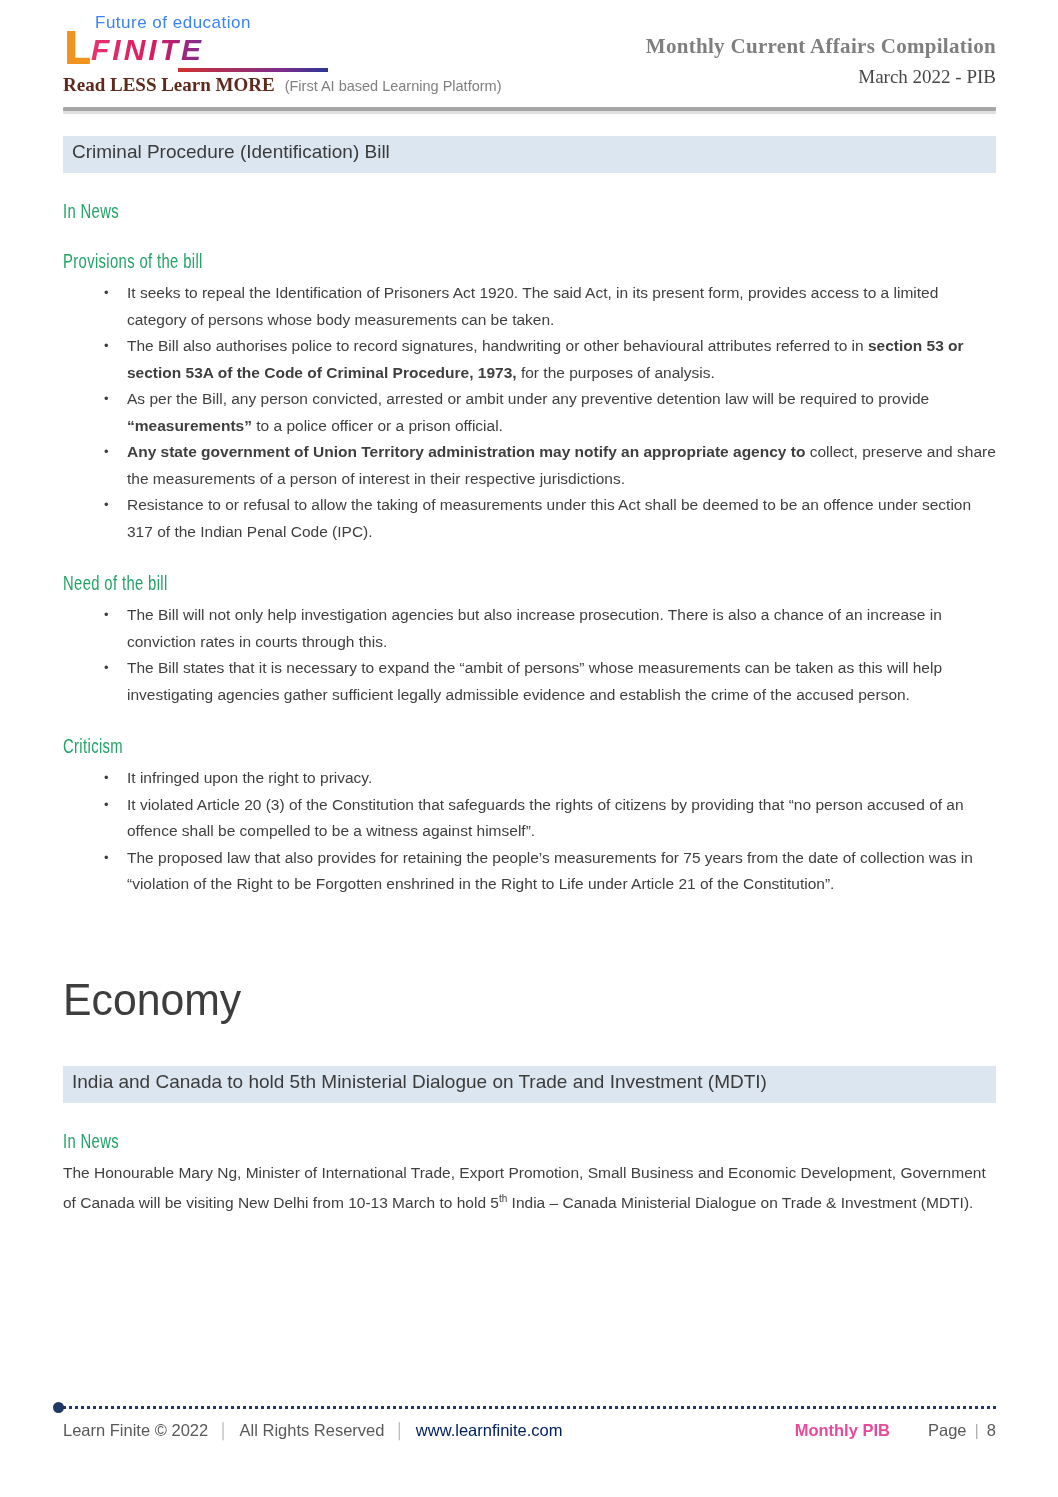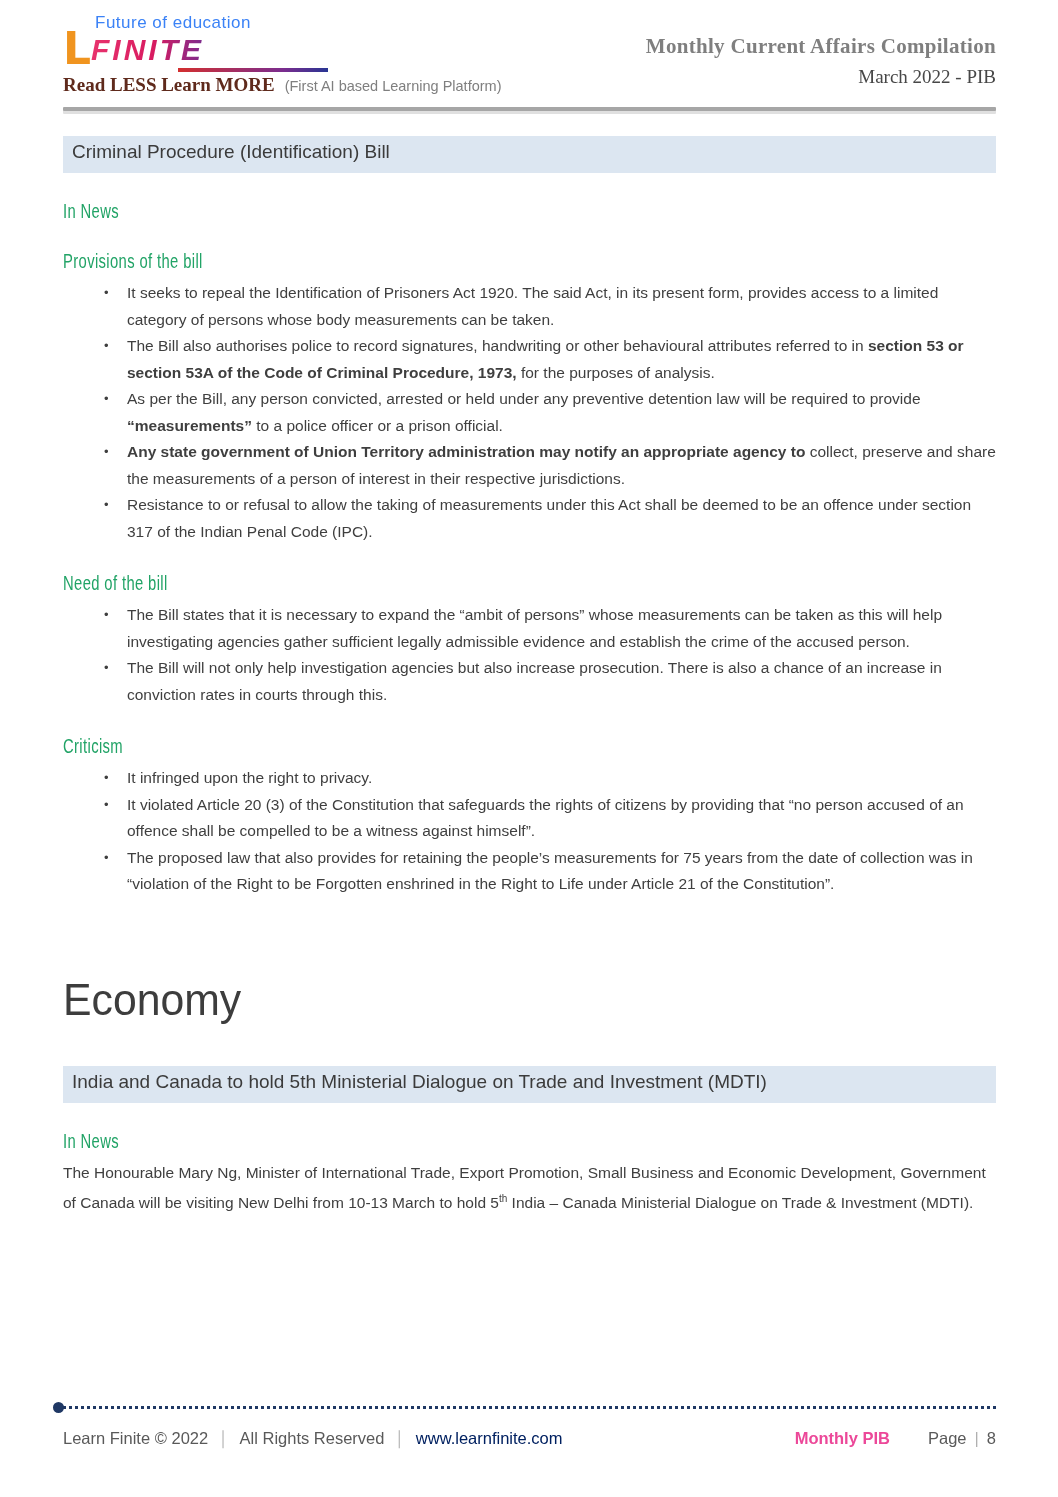--- a/index.html
+++ b/index.html
@@ -57,21 +57,21 @@
     font-size:45px; color:#3d3d3d; letter-spacing:0; }
   .section-bar.second { margin-top:40px; }
   .intro-para { font-size:15.5px; line-height:26.5px; margin-top:7px; }
 
   
   .footer { position:absolute; left:63px; right:62px; top:1406px; }
   .dotline { border-top:3px dotted #1f3864; position:relative; }
   .dotline::before { content:""; position:absolute; left:-10px; top:-7px;
     width:11px; height:11px; border-radius:50%; background:#1f3864; }
   .footer-row { display:flex; justify-content:space-between; align-items:flex-start;
-    margin-top:20px; font-size:16.5px; color:#595959; }
+    margin-top:12px; font-size:16.5px; color:#595959; }
   .footer-left { display:flex; align-items:baseline; gap:11px; }
   .sep { color:#b0b0b0; font-size:15px; }
   .link { color:#002060; text-decoration:none; cursor:pointer; }
   .footer-right { display:flex; align-items:baseline; gap:38px; }
   .monthly { font-weight:bold; color:#ec4899; }
   .pageinfo { color:#595959; display:flex; gap:8px; align-items:baseline; }
   .pageinfo .lightbar { color:#b0b0b0; }
 </style>
 </head>
 <body>
@@ -100,29 +100,29 @@
 
   <section>
     <div class="section-bar">Criminal Procedure (Identification) Bill</div>
 
     <h3 class="group-heading"><span class="cond">In News</span></h3>
 
     <h3 class="group-heading"><span class="cond">Provisions of the bill</span></h3>
     <ul class="bullets">
       <li><span>It seeks to repeal the Identification of Prisoners Act 1920. The said Act, in its present form, provides access to a limited category of persons whose body measurements can be taken.</span></li>
       <li><span>The Bill also authorises police to record signatures, handwriting or other behavioural attributes referred to in </span><span class="b">section 53 or section 53A of the Code of Criminal Procedure, 1973,</span><span> for the purposes of analysis.</span></li>
-      <li><span>As per the Bill, any person convicted, arrested or held under any preventive detention law will be required to provide </span><span class="b">“measurements”</span><span> to a police officer or a prison official.</span></li>
+      <li><span>As per the Bill, any person convicted, arrested or ambit under any preventive detention law will be required to provide </span><span class="b">“measurements”</span><span> to a police officer or a prison official.</span></li>
       <li><span class="b">Any state government of Union Territory administration may notify an appropriate agency to</span><span> collect, preserve and share the measurements of a person of interest in their respective jurisdictions.</span></li>
       <li><span>Resistance to or refusal to allow the taking of measurements under this Act shall be deemed to be an offence under section 317 of the Indian Penal Code (IPC).</span></li>
     </ul>
 
     <h3 class="group-heading"><span class="cond">Need of the bill</span></h3>
     <ul class="bullets">
+      <li><span>The Bill will not only help investigation agencies but also increase prosecution. There is also a chance of an increase in conviction rates in courts through this.</span></li>
       <li><span>The Bill states that it is necessary to expand the “ambit of persons” whose measurements can be taken as this will help investigating agencies gather sufficient legally admissible evidence and establish the crime of the accused person.</span></li>
-      <li><span>The Bill will not only help investigation agencies but also increase prosecution. There is also a chance of an increase in conviction rates in courts through this.</span></li>
     </ul>
 
     <h3 class="group-heading"><span class="cond">Criticism</span></h3>
     <ul class="bullets">
       <li><span>It infringed upon the right to privacy.</span></li>
       <li><span>It violated Article 20 (3) of the Constitution that safeguards the rights of citizens by providing that “no person accused of an offence shall be compelled to be a witness against himself”.</span></li>
       <li><span>The proposed law that also provides for retaining the people’s measurements for 75 years from the date of collection was in “violation of the Right to be Forgotten enshrined in the Right to Life under Article 21 of the Constitution”.</span></li>
     </ul>
   </section>
 

